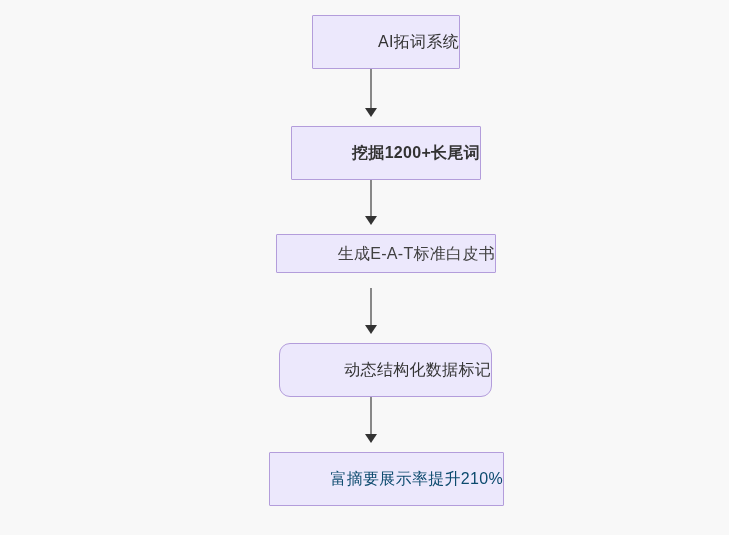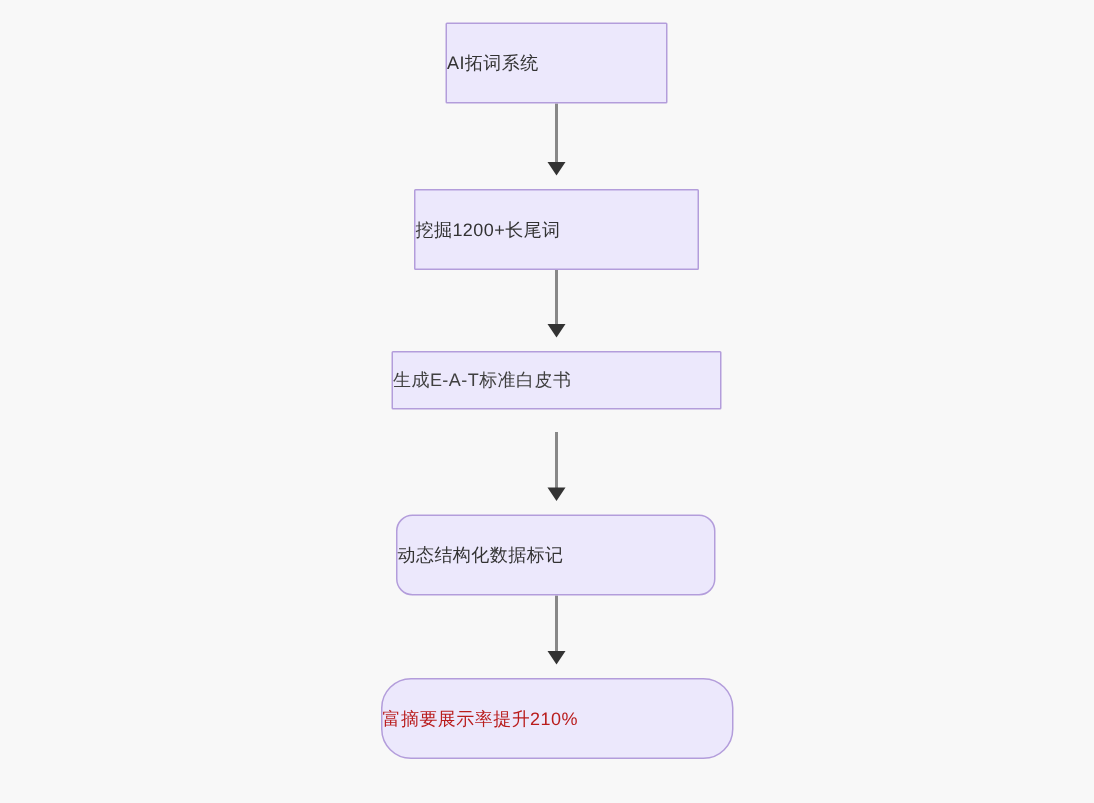--- a/index.html
+++ b/index.html
@@ -19,27 +19,28 @@
     height: 535px;
   }
   .node {
     position: absolute;
     box-sizing: border-box;
     background: #ece8fc;
     border: 1.4px solid #b39ddb;
     border-radius: 1px;
     display: flex;
     align-items: center;
-    justify-content: flex-start;
+    justify-content: flex-end;
     color: #333333;
-    font-size: 12px;
+    font-size: 16px;
     line-height: 1.2;
     letter-spacing: 0.3px;
     white-space: nowrap;
     user-select: none;
+    margin-left: 15px;
   }
   .node-label {
     display: block;
   }
   .edge {
     position: absolute;
     width: 2px;
     background: #888888;
   }
   .arrowhead {
@@ -65,29 +66,29 @@
   <div class="edge" id="edge-e3" style="left: 370px; top: 288px; height: 39px; background: rgb(136, 136, 136);"></div>
   <div class="arrowhead" id="arrow-e3" style="left: 365px; top: 325px; border-top-color: rgb(51, 51, 51);"></div>
 
   <div class="edge" id="edge-e4" style="left: 370px; top: 397px; height: 39px; background: rgb(136, 136, 136);"></div>
   <div class="arrowhead" id="arrow-e4" style="left: 365px; top: 434px; border-top-color: rgb(51, 51, 51);"></div>
 
   <div class="node" id="node-n1" style="left: 297px; top: 15px; width: 148px; height: 54px; background: rgb(236, 232, 252); border-color: rgb(179, 157, 219); color: rgb(51, 51, 51);">
     <span class="node-label">AI拓词系统</span>
   </div>
 
-  <div class="node" id="node-n2" style="left: 276px; top: 126px; width: 190px; height: 54px; background: rgb(236, 232, 252); border-color: rgb(179, 157, 219); color: rgb(51, 51, 51);">
+  <div class="node" id="node-n2" style="left: 276px; top: 126px; width: 190px; height: 54px; background: rgb(236, 232, 252); border-color: rgb(179, 157, 219); color: rgb(51, 51, 51); font-weight: bold;">
     <span class="node-label">挖掘1200+长尾词</span>
   </div>
 
   <div class="node" id="node-n3" style="left: 261px; top: 234px; width: 220px; height: 39px; background: rgb(236, 232, 252); border-color: rgb(179, 157, 219); color: #404040;">
     <span class="node-label">生成E-A-T标准白皮书</span>
   </div>
 
   <div class="node" id="node-n4" style="left: 264px; top: 343px; width: 213px; height: 54px; background: rgb(236, 232, 252); border-color: rgb(179, 157, 219); color: rgb(51, 51, 51); border-radius: 11px;">
     <span class="node-label">动态结构化数据标记</span>
   </div>
 
-  <div class="node" id="node-n5" style="left: 254px; top: 452px; width: 235px; height: 54px; background: rgb(236, 232, 252); border-color: rgb(179, 157, 219); color: #b91c1c; border-radius: 20px;">
+  <div class="node" id="node-n5" style="left: 254px; top: 452px; width: 235px; height: 54px; background: rgb(236, 232, 252); border-color: rgb(179, 157, 219); color: #0c4a6e;">
     <span class="node-label">富摘要展示率提升210%</span>
   </div>
 
 </div>
 
 </body></html>

